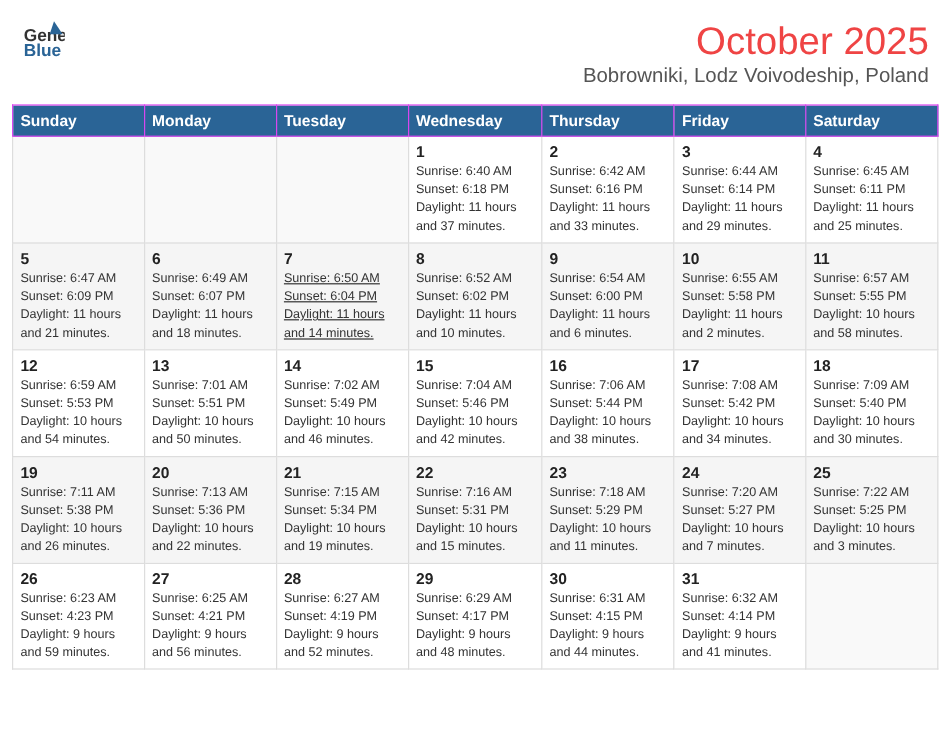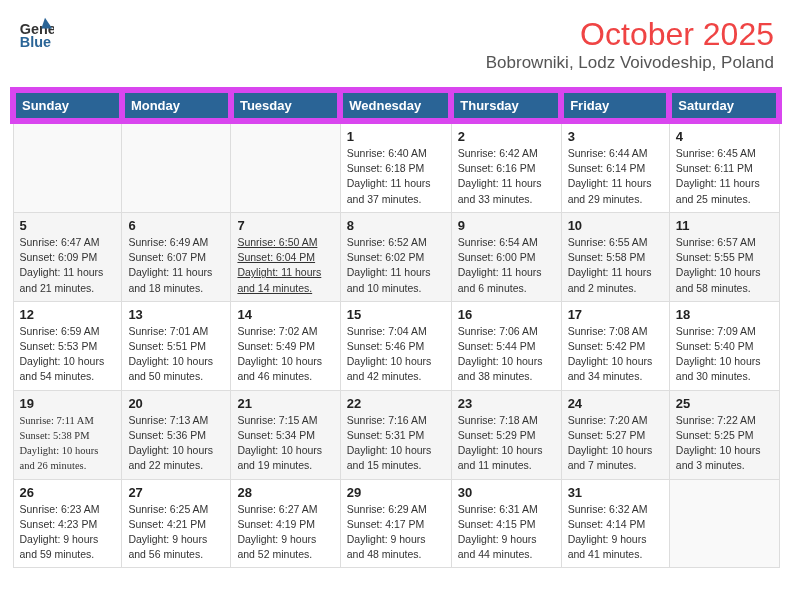--- a/index.html
+++ b/index.html
@@ -42,21 +42,21 @@
       width: 100%;
       border-collapse: collapse;
       border: 1px solid #ccc;
     }
     .calendar th {
       background-color: #2a6496;
       color: #fff;
       text-align: left;
       padding: 5px 6px;
       font-size: 13px;
-      border: 6px solid #d946ef;
+      border: 1px solid #d946ef;
     }
     .calendar td {
       vertical-align: top;
       padding: 5px 6px;
       border: 1px solid #ddd;
       width: 113px;
       min-height: 80px;
       font-size: 11px;
       color: #333;
       background: #fff;
@@ -250,21 +250,21 @@
           <div class="day-number">18</div>
           <div class="day-info" style="white-space: pre-line;">Sunrise: 7:09 AM
 Sunset: 5:40 PM
 Daylight: 10 hours
 and 30 minutes.</div>
         </td>
       </tr>
       <tr>
         <td>
           <div class="day-number">19</div>
-          <div class="day-info" style="white-space: pre-line; font-family: Liberation Serif, serif;">Sunrise: 7:11 AM
+          <div class="day-info" style="white-space: pre-line;">Sunrise: 7:11 AM
 Sunset: 5:38 PM
 Daylight: 10 hours
 and 26 minutes.</div>
         </td>
         <td>
           <div class="day-number">20</div>
           <div class="day-info" style="white-space: pre-line;">Sunrise: 7:13 AM
 Sunset: 5:36 PM
 Daylight: 10 hours
 and 22 minutes.</div>

